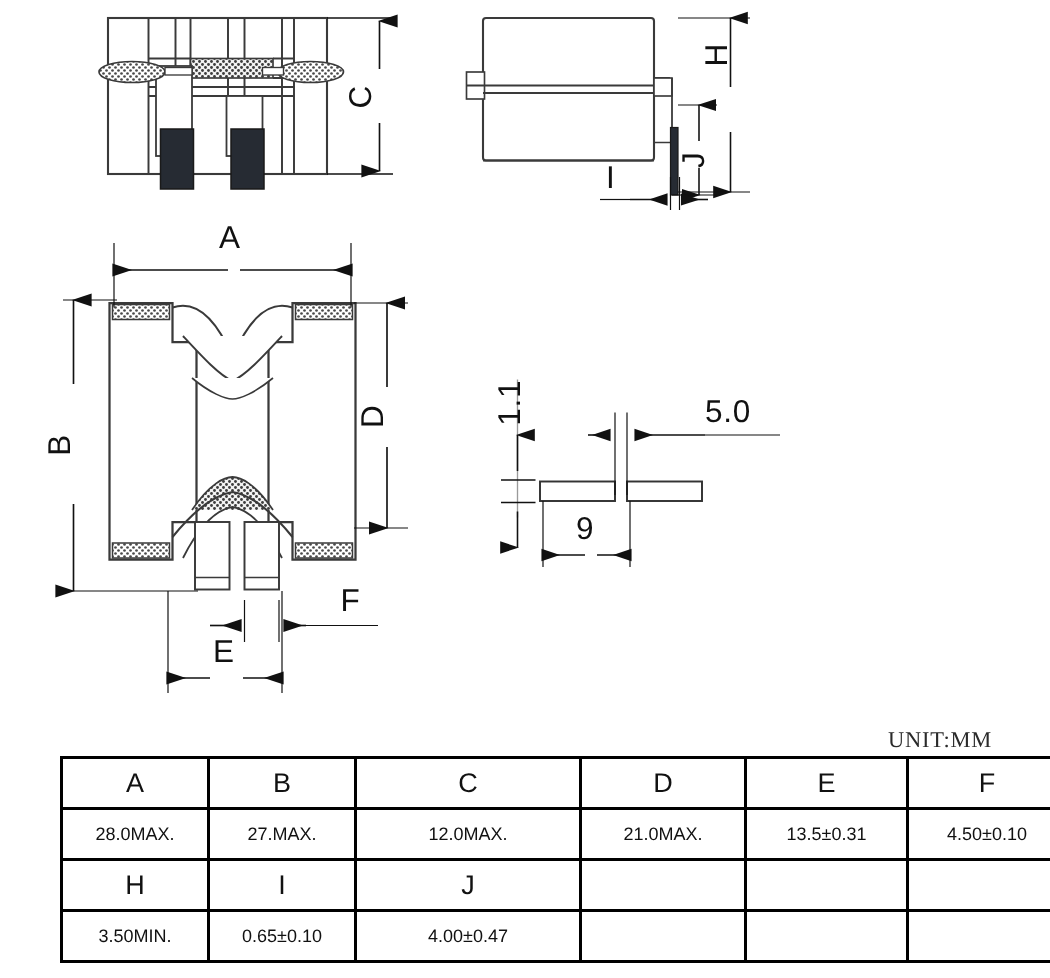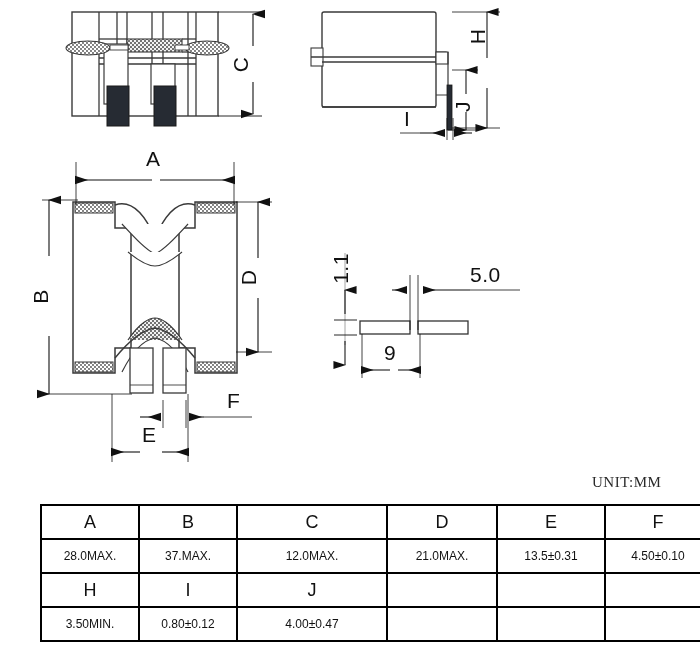--- a/index.html
+++ b/index.html
@@ -293,21 +293,21 @@
   <div class="dim-label" style="left:142px; top:424px;">E</div>
 
   <div class="dim-label" style="left:227px; top:390px;">F</div>
 
   <div class="dim-label rot90" style="left:325px; top:258px;">1.1</div>
 
   <div class="dim-label" style="left:470px; top:264px;">5.0</div>
 
   <div class="dim-label" style="left:384px; top:342px;">9</div>
 
-  <div class="unit-note" style="left:592px; top:474px;">UNIT:MM</div>
+  <div class="unit-note" style="left:592px; top:486px;">UNIT:MM</div>
 
   <table id="dim-table">
     <colgroup>
       <col class="c-a">
         <col class="c-b">
         <col class="c-c">
       <col class="c-d">
         <col class="c-e">
         <col class="c-f">
     </colgroup>
@@ -315,37 +315,37 @@
       <tr>
         <td class="hdr">A</td>
         <td class="hdr">B</td>
         <td class="hdr">C</td>
         <td class="hdr">D</td>
         <td class="hdr">E</td>
         <td class="hdr">F</td>
       </tr>
       <tr>
         <td>28.0MAX.</td>
-        <td>37.MAX.</td>
+        <td>27.MAX.</td>
         <td>12.0MAX.</td>
         <td>21.0MAX.</td>
         <td>13.5±0.31</td>
         <td>4.50±0.10</td>
       </tr>
       <tr>
         <td class="hdr">H</td>
         <td class="hdr">I</td>
         <td class="hdr">J</td>
         <td class="hdr"></td>
         <td class="hdr"></td>
         <td class="hdr"></td>
       </tr>
       <tr>
         <td>3.50MIN.</td>
-        <td>0.80±0.12</td>
+        <td>0.65±0.10</td>
         <td>4.00±0.47</td>
         <td></td>
         <td></td>
         <td></td>
       </tr>
     </tbody>
   </table>
 
 </div>
 

